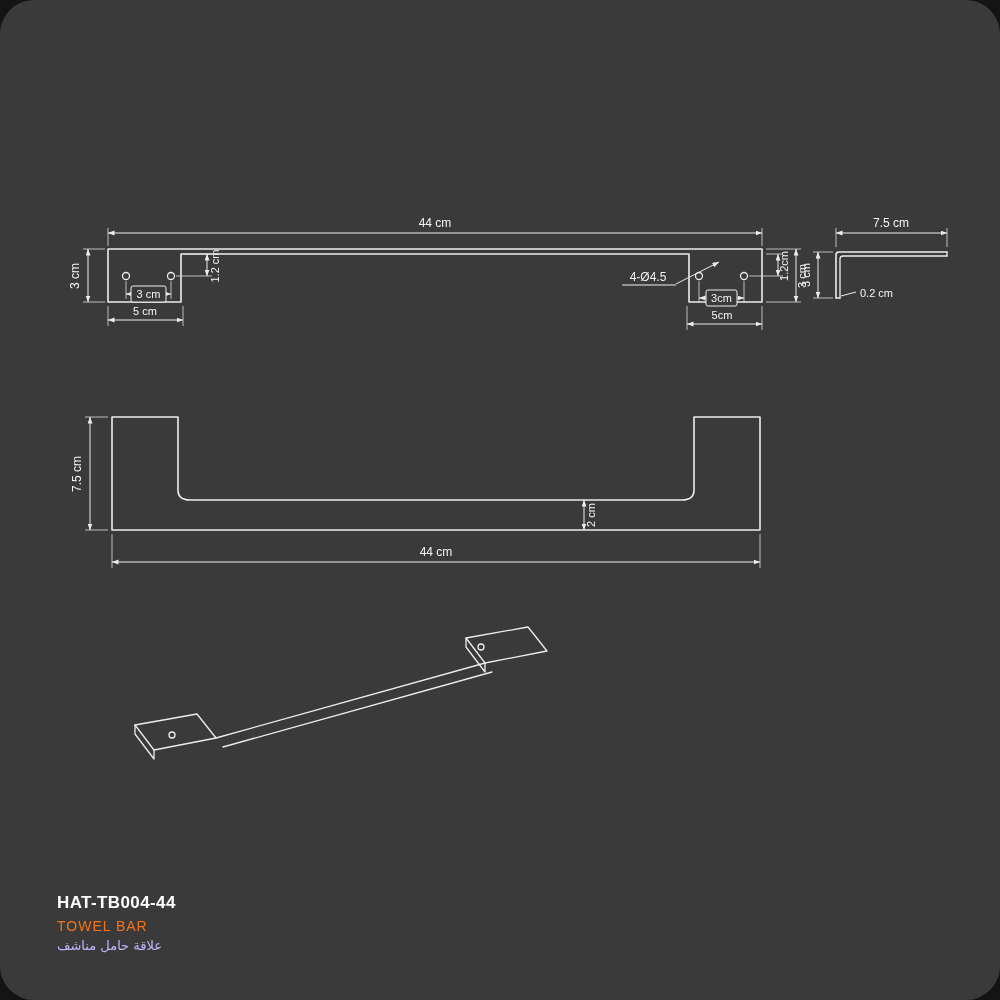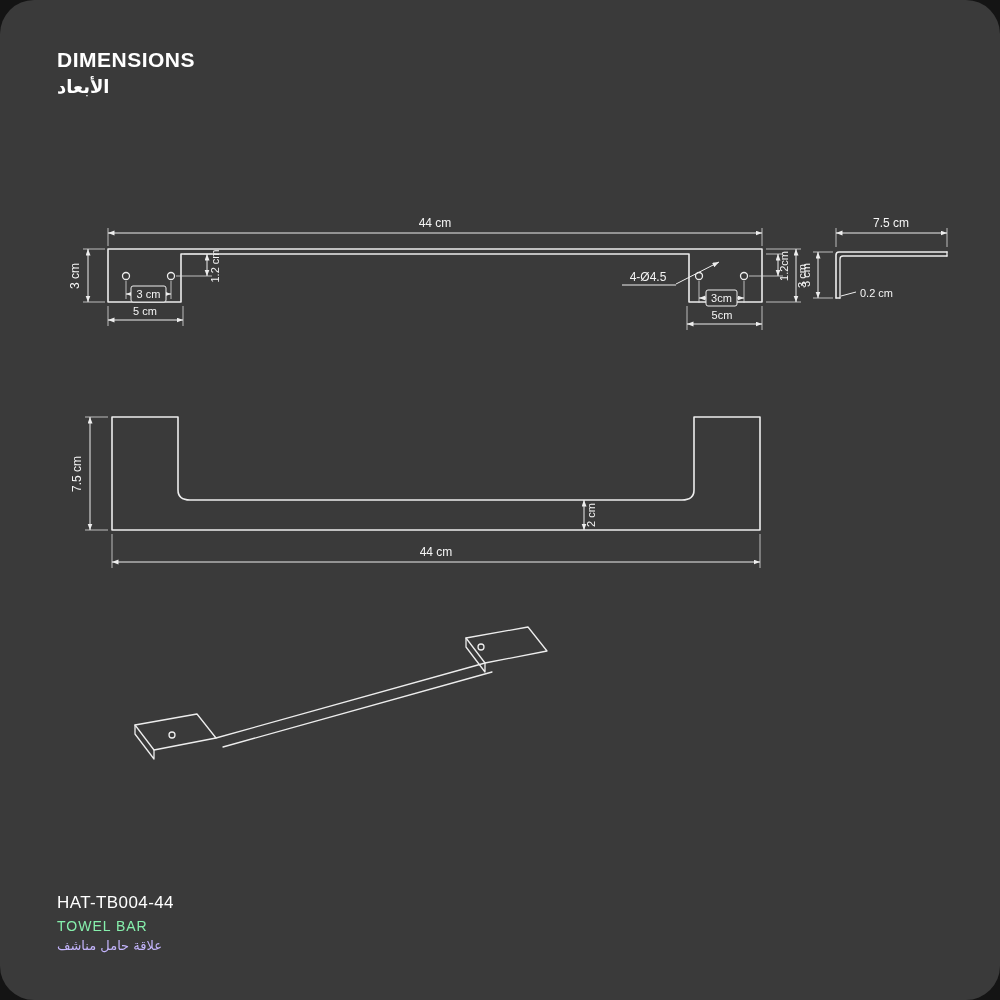--- a/index.html
+++ b/index.html
@@ -6,42 +6,38 @@
   .card{
     position:absolute;inset:0;width:1000px;height:1000px;
     background:#3a3a3a;border-radius:34px;overflow:hidden;
     font-family:"Liberation Sans",sans-serif;color:#f5f5f5;
   }
   .header{position:absolute;left:57px;top:48px;}
   .title{font-size:21px;font-weight:bold;letter-spacing:0.5px;color:#ffffff;}
   .title-ar{font-size:18px;font-weight:600;margin-top:4px;color:#ffffff;
     font-family:"DejaVu Sans",sans-serif;direction:rtl;text-align:left;}
   .footer{position:absolute;left:57px;top:893px;}
-  .model{font-size:17px;font-weight:normal;color:#ffffff;letter-spacing:0.4px;}
-  .product{font-size:14px;color:#86efac;letter-spacing:1px;margin-top:5px;}
+  .model{font-size:17px;font-weight:bold;color:#ffffff;letter-spacing:0.4px;}
+  .product{font-size:14px;color:#f97316;letter-spacing:1px;margin-top:5px;}
   .product-ar{font-size:13px;color:#c4b5fd;margin-top:4px;
     font-family:"DejaVu Sans",sans-serif;direction:rtl;text-align:left;}
   svg{position:absolute;inset:0;}
   .outline{stroke:#ededed;stroke-width:1.6;fill:none;stroke-linejoin:round;stroke-linecap:round;}
   .thin{stroke:#ededed;stroke-width:1.3;fill:none;stroke-linejoin:round;stroke-linecap:round;}
   .dim{stroke:#ededed;stroke-width:1;fill:none;}
   .ext{stroke:#dcdcdc;stroke-width:0.9;fill:none;opacity:0.9;}
   .dimtext{fill:#f5f5f5;font-size:12px;font-family:"Liberation Sans",sans-serif;}
   .dimtext-sm{fill:#f5f5f5;font-size:11px;font-family:"Liberation Sans",sans-serif;}
   .labelbox{fill:#3a3a3a;stroke:#ededed;stroke-width:1;}
 </style>
 </head>
 <body>
 
 <div class="card">
 
-  <div class="header">
-    <div class="title">DIMENSIONS</div>
-    <div class="title-ar">الأبعاد</div>
-  </div>
 
   <svg width="1000" height="1000" viewBox="0 0 1000 1000">
     <defs>
       <marker id="arr" markerWidth="9" markerHeight="7" refX="6.5" refY="2.5" orient="auto-start-reverse" markerUnits="userSpaceOnUse">
         <path d="M0,0 L6.5,2.5 L0,5 Z" fill="#ededed"></path>
       </marker>
     </defs>
 
     <g>
       <path class="outline" d="M108,249 H762 V302 H689 V254 H181 V302 H108 Z"></path>

